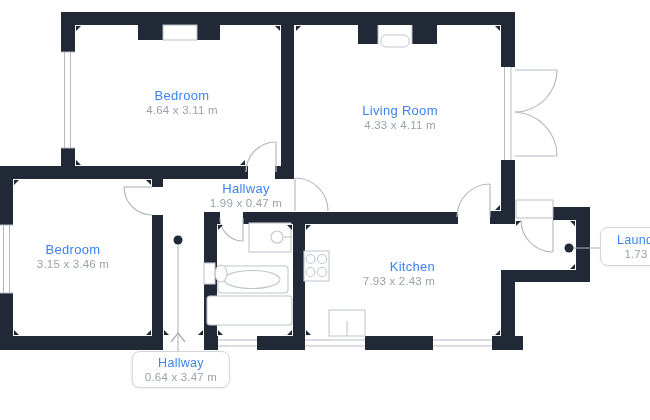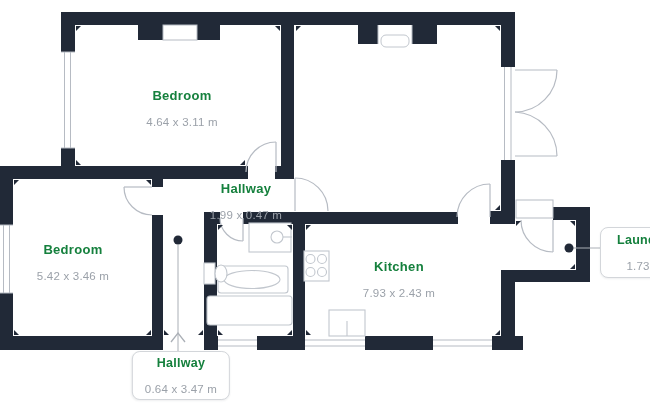--- a/index.html
+++ b/index.html
@@ -2,22 +2,22 @@
 <html><head>
 <meta charset="utf-8">
 <style>
   html,body{margin:0;padding:0;background:#ffffff;}
   #stage{
     position:relative;width:650px;height:420px;overflow:hidden;background:#ffffff;
     font-family:"Liberation Sans", sans-serif;
   }
   #plan-svg{position:absolute;left:0;top:0;}
   .room-label{position:absolute;transform:translateX(-50%);text-align:center;white-space:nowrap;pointer-events:none;}
-  .room-name{display:block;font-size:13px;font-weight:700;color:#15803d;letter-spacing:.3px;}
-  .room-dims{display:block;font-size:11.5px;color:#9ba1a9;margin-top:13px;letter-spacing:.2px;}
+  .room-name{display:block;font-size:13px;font-weight:400;color:#3b82f6;letter-spacing:.3px;}
+  .room-dims{display:block;font-size:11.5px;color:#9ba1a9;margin-top:1px;letter-spacing:.2px;}
   .label-box{
     position:absolute;background:#ffffff;border:1px solid #d3d6da;border-radius:8px;
     padding:4px 12px;text-align:center;white-space:nowrap;box-shadow:0 1px 2px rgba(40,48,60,.08);
   }
   .label-box .room-name{font-size:12.5px;}
   .label-box .room-dims{font-size:11.5px;}
 </style>
 </head>
 <body>
 
@@ -203,33 +203,37 @@
       <polygon points="575,221 570,221 575,226"></polygon>
       <polygon points="575,269 570,269 575,264"></polygon>
     </g>
   </svg>
 
   <div class="room-label" style="left:182px;top:88px;">
     <span class="room-name">Bedroom</span>
     <span class="room-dims">4.64 x 3.11 m</span>
   </div>
 
+  <div class="room-label" style="left:400px;top:103px;">
+    <span class="room-name">Living Room</span>
+    <span class="room-dims">4.33 x 4.11 m</span>
+  </div>
 
   <div class="room-label" style="left:246px;top:181px;">
     <span class="room-name">Hallway</span>
     <span class="room-dims">1.99 x 0.47 m</span>
   </div>
 
   <div class="room-label" style="left:73px;top:242px;">
     <span class="room-name">Bedroom</span>
-    <span class="room-dims">5.42 x 3.46 m</span>
-  </div>
-
-
-  <div class="room-label" style="left:399px;top:259px;">
+    <span class="room-dims">3.15 x 3.46 m</span>
+  </div>
+
+
+  <div class="room-label" style="left:399px;top:259px;text-align:right;">
     <span class="room-name">Kitchen</span>
     <span class="room-dims">7.93 x 2.43 m</span>
   </div>
 
   <div class="label-box" style="left:181px;top:351px;transform:translateX(-50%);">
     <span class="room-name">Hallway</span>
     <span class="room-dims">0.64 x 3.47 m</span>
   </div>
 
   <div class="label-box" style="left:600px;top:227px;padding:5px 16px;">

